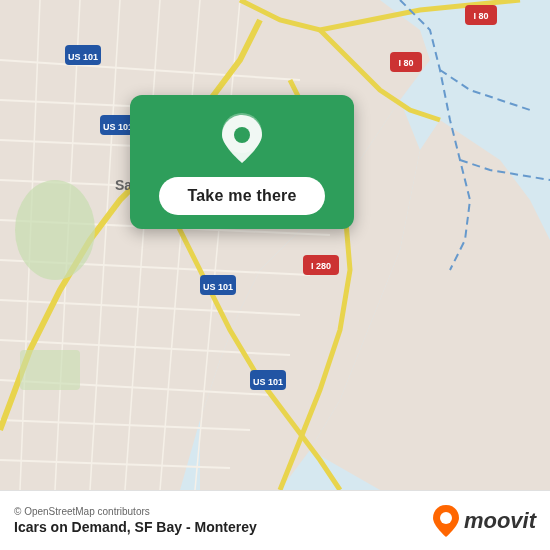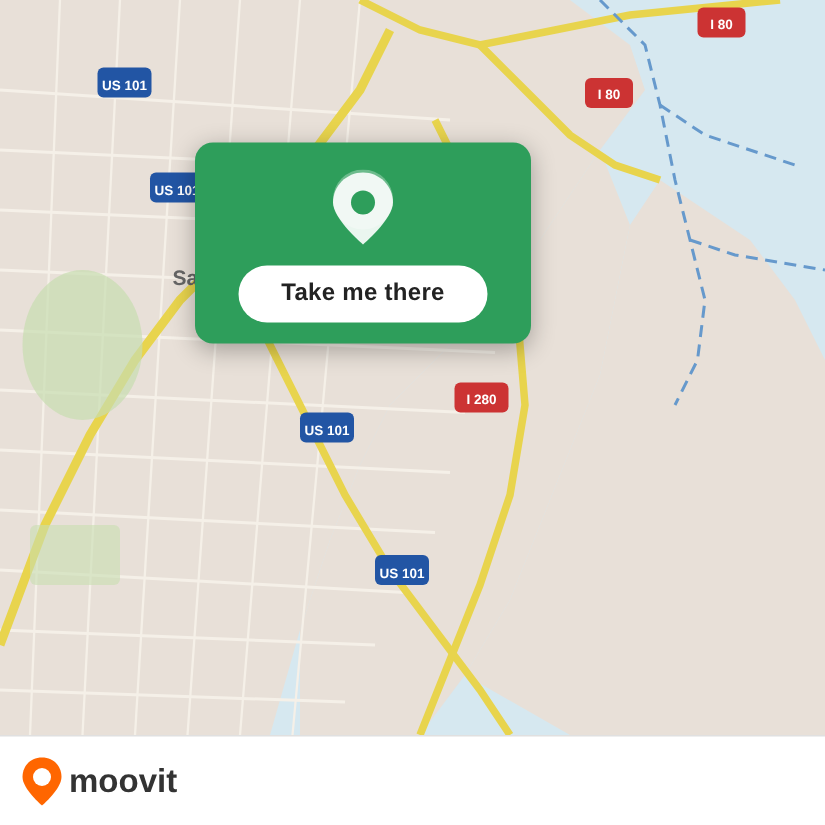--- a/index.html
+++ b/index.html
@@ -99,20 +99,21 @@
 
     #moovit-pin {
       width: 28px;
       height: 34px;
     }
 
     #moovit-text {
       font-size: 22px;
       font-weight: 700;
       color: #333;
+      font-style: italic;
     }
   </style>
 </head>
 <body>
 
 <div id="map-container">
   <svg id="map-svg" viewBox="0 0 550 490" xmlns="http://www.w3.org/2000/svg">
 
     <rect x="0" y="0" width="550" height="490" fill="#d6e8f0"></rect>
 
@@ -187,20 +188,24 @@
     <svg id="pin-icon" viewBox="0 0 44 52" xmlns="http://www.w3.org/2000/svg">
       <circle cx="22" cy="20" r="20" fill="white" opacity="0.3"></circle>
       <path d="M22 2 C11 2 2 11 2 22 C2 33 22 50 22 50 C22 50 42 33 42 22 C42 11 33 2 22 2 Z" fill="white" opacity="0.9"></path>
       <circle cx="22" cy="22" r="8" fill="#2e9e5b"></circle>
     </svg>
     <button id="take-me-there-btn">Take me there</button>
   </div>
 </div>
 
 <div id="footer-bar">
+  <div id="footer-left">
+    <span id="osm-attribution">© OpenStreetMap contributors</span>
+    <span id="app-title">Icars on Demand, SF Bay - Monterey</span>
+  </div>
   <div id="moovit-logo">
 
     <svg id="moovit-pin" viewBox="0 0 28 34" xmlns="http://www.w3.org/2000/svg">
       <path d="M14 1 C6 1 1 7 1 14 C1 22 14 33 14 33 C14 33 27 22 27 14 C27 7 22 1 14 1 Z" fill="#ff6600"></path>
       <circle cx="14" cy="14" r="6" fill="white"></circle>
     </svg>
     <span id="moovit-text">moovit</span>
   </div>
 </div>
 

